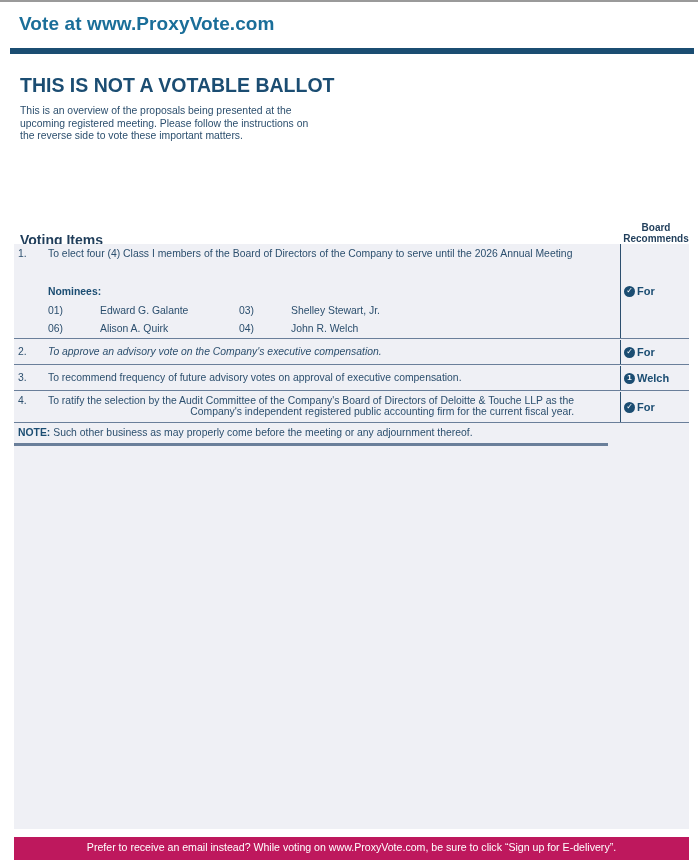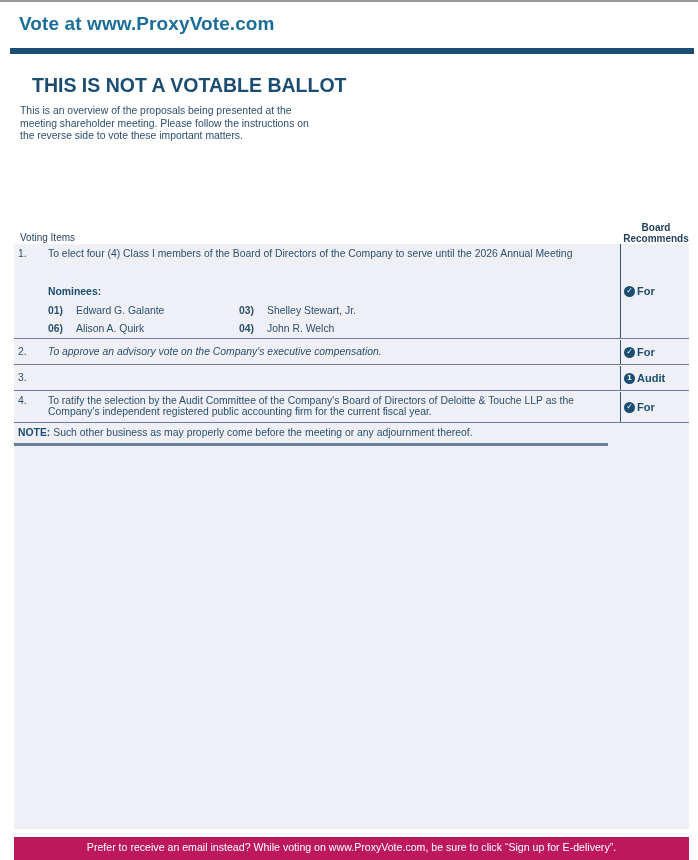--- a/index.html
+++ b/index.html
@@ -7,48 +7,48 @@
     width: 698px; height: 860px; background: #ffffff; position: relative; overflow: hidden;
     font-family: "Liberation Sans", "DejaVu Sans", sans-serif; color: #1f3d5a;
   }
   .top-rule { position: absolute; left: 0; top: 0; width: 698px; height: 2px; background: #9a9a9a; }
   .vote-header {
     position: absolute; left: 19px; top: 13px; font-size: 19px; font-weight: bold; color: #1a6e99;
     letter-spacing: 0.1px;
   }
   .header-bar { position: absolute; left: 10px; top: 48px; width: 684px; height: 6px; background: #1b4d72; }
   .ballot-title {
-    position: absolute; left: 32px; top: 74px; font-size: 19.5px; font-weight: bold; color: #1b4d72;
+    position: absolute; left: 20px; top: 74px; font-size: 19.5px; font-weight: bold; color: #1b4d72;
   }
   .intro {
     position: absolute; left: 20px; top: 105px; width: 330px; font-size: 10.4px; line-height: 12.6px; color: #2c4f6e;
   }
-  .col-head-items { position: absolute; left: 20px; top: 232px; font-size: 10px; font-weight: normal; color: #1f3d5a; }
+  .col-head-items { position: absolute; left: 20px; top: 232px; font-size: 14px; font-weight: bold; color: #1f3d5a; }
   .col-head-board {
     position: absolute; left: 620px; top: 222px; width: 72px; text-align: center;
     font-size: 10px; font-weight: bold; color: #1f3d5a; line-height: 11px;
   }
   .panel { position: absolute; left: 14px; top: 244px; width: 675px; height: 585px; background: #eff0f5; }
   .row { position: absolute; left: 14px; width: 675px; border-bottom: 1.5px solid #6a7f9a; }
   .row .num { position: absolute; left: 4px; font-size: 10.4px; color: #2c4f6e; }
-  .row .text { position: absolute; left: 34px; font-size: 10.4px; color: #2c4f6e; line-height: 19px; }
+  .row .text { position: absolute; left: 34px; font-size: 10.4px; color: #2c4f6e; line-height: 19px; text-align: right; }
   .row .text.tight { line-height: 11px; }
   .row .rec {
     position: absolute; left: 606px; width: 69px; border-left: 1.5px solid #2c4f6e;
     font-size: 11px; font-weight: bold; color: #1b4d72;
     display: flex; align-items: center; padding-left: 3px; box-sizing: border-box;
   }
   .icon-circle {
     display: inline-flex; align-items: center; justify-content: center;
     width: 11px; height: 11px; border-radius: 50%; background: #1b4d72; color: #fff;
     font-size: 8px; font-weight: bold; margin-right: 2px; line-height: 1;
   }
   .nominees-label { position: absolute; left: 34px; font-size: 10.4px; font-weight: bold; color: #1b4d72; }
   .nominee { position: absolute; font-size: 10.4px; color: #2c4f6e; }
-  .nominee .n-num { display: inline-block; width: 28px; font-weight: bold; }
+  .nominee .n-num { display: inline-block; width: 52px; }
   .note-row {
     position: absolute; left: 14px; top: 424px; width: 594px; height: 19px;
     border-bottom: 3px solid #6a7f9a; font-size: 10.4px; color: #2c4f6e;
   }
   .note-row .note-text { position: absolute; left: 4px; top: 3px; }
   .note-row b { color: #1b4d72; }
   .footer-bar {
     position: absolute; left: 14px; top: 837px; width: 675px; height: 32px; background: #be185d;
     color: #ffffff; font-size: 10.6px; text-align: center; line-height: 20px;
   }
@@ -56,21 +56,21 @@
 </head>
 <body>
 
 <div class="top-rule"></div>
 <div class="vote-header">Vote at www.ProxyVote.com</div>
 <div class="header-bar"></div>
 
 <div class="ballot-title">THIS IS NOT A VOTABLE BALLOT</div>
 <div class="intro">
   <div>This is an overview of the proposals being presented at the</div>
-  <div>meeting shareholder meeting. Please follow the instructions on</div>
+  <div>upcoming registered meeting. Please follow the instructions on</div>
   <div>the reverse side to vote these important matters.</div>
 </div>
 
 <div class="col-head-items">Voting Items</div>
 <div class="col-head-board">
   <div>Board</div>
   <div>Recommends</div>
 </div>
 
 <div class="panel"></div>
@@ -103,23 +103,24 @@
   <span class="num" style="top:6px;">2.</span>
   <div class="text" style="top:2px;font-style:italic;">To approve an advisory vote on the Company's executive compensation.</div>
   <div class="rec" style="top:0; height:24px;">
     <span class="icon-circle">✓</span>
       <span>For</span>
   </div>
 </div>
 
 <div class="row" style="top:366px; height:24px;">
   <span class="num" style="top:6px;">3.</span>
+  <div class="text" style="top:2px;">To recommend frequency of future advisory votes on approval of executive compensation.</div>
   <div class="rec" style="top:0; height:24px;">
     <span class="icon-circle">1</span>
-      <span>Audit</span>
+      <span>Welch</span>
   </div>
 </div>
 
 <div class="row" style="top:392px; height:30px;">
   <span class="num" style="top:3px;">4.</span>
   <div class="text tight" style="top:3px;">
     <div>To ratify the selection by the Audit Committee of the Company's Board of Directors of Deloitte &amp; Touche LLP as the</div>
     <div>Company's independent registered public accounting firm for the current fiscal year.</div>
   </div>
   <div class="rec" style="top:0; height:30px;">

